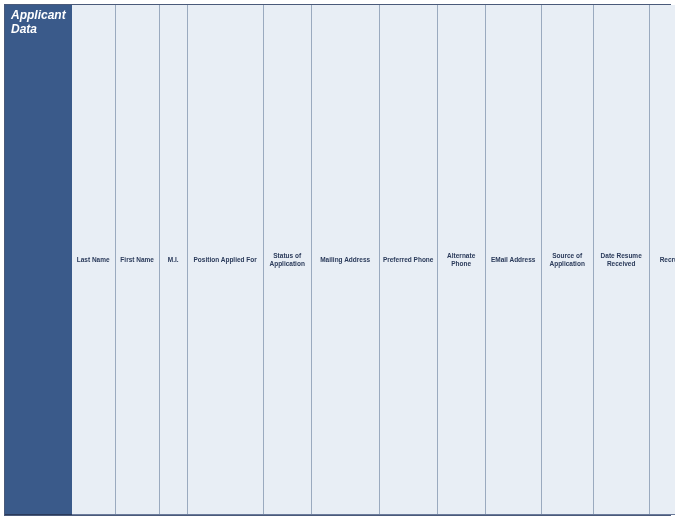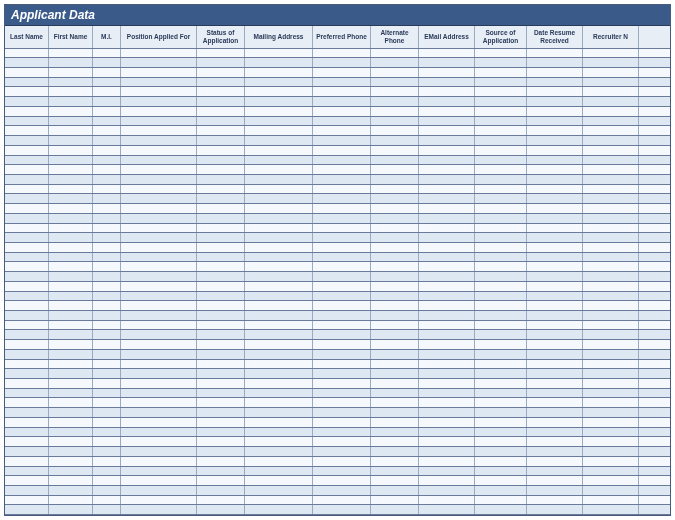--- a/index.html
+++ b/index.html
@@ -9,21 +9,21 @@
     width: 675px;
     height: 520px;
     overflow: hidden;
     padding: 4px;
   }
   .sheet {
     width: 100%;
     height: 100%;
     border: 1px solid #4a5a7a;
     display: flex;
-    flex-direction: column;
+    flex-direction: row;
   }
   .title-bar {
     background: #3a5a8a;
     color: #ffffff;
     font-weight: bold;
     font-style: italic;
     font-size: 12px;
     padding: 3px 6px;
     border-bottom: 1px solid #2a3a5a;
   }

